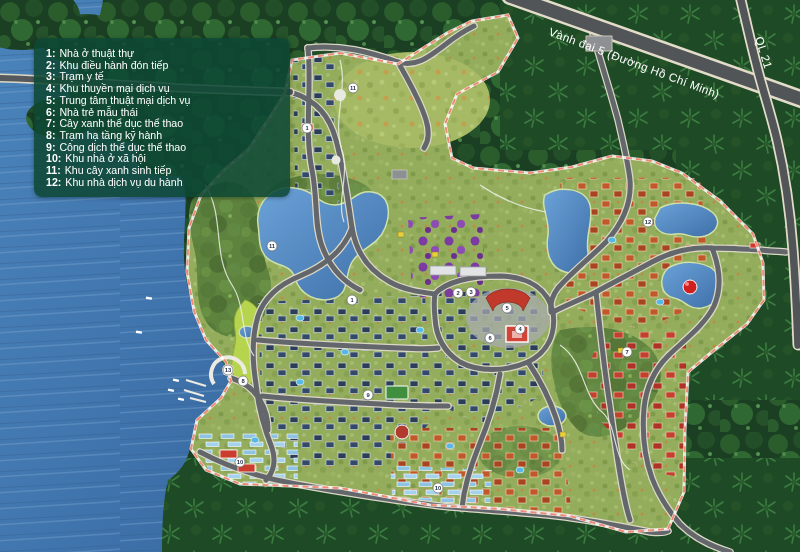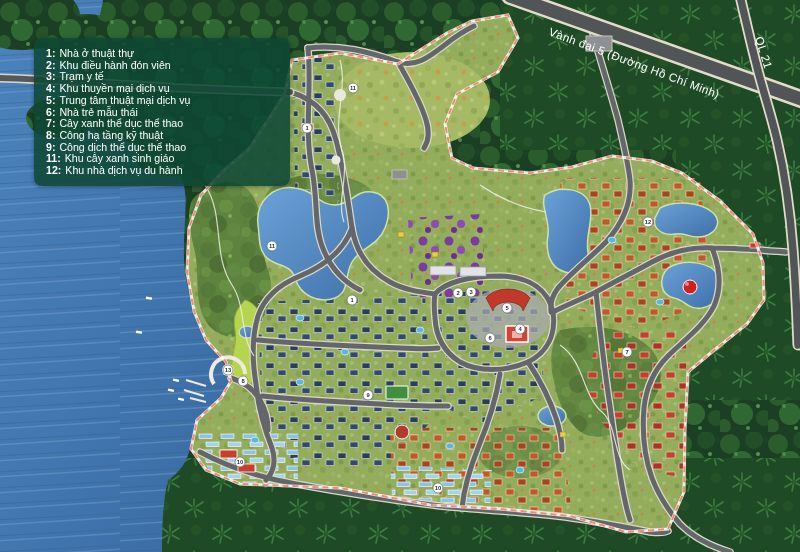--- a/index.html
+++ b/index.html
@@ -378,21 +378,21 @@
   </g>
 </svg>
 
 <div class="legend">
   <div class="row">
         <span class="num">1:</span>
         <span>Nhà ở thuật thự</span>
       </div>
   <div class="row">
         <span class="num">2:</span>
-        <span>Khu điều hành đón viên</span>
+        <span>Khu điều hành đón tiếp</span>
       </div>
   <div class="row">
         <span class="num">3:</span>
         <span>Trạm y tế</span>
       </div>
   <div class="row">
         <span class="num">4:</span>
         <span>Khu thuyền mại dịch vụ</span>
       </div>
   <div class="row">
@@ -402,28 +402,32 @@
   <div class="row">
         <span class="num">6:</span>
         <span>Nhà trẻ mẫu thái</span>
       </div>
   <div class="row">
         <span class="num">7:</span>
         <span>Cây xanh thể dục thể thao</span>
       </div>
   <div class="row">
         <span class="num">8:</span>
-        <span>Công hạ tầng kỹ thuật</span>
+        <span>Trạm hạ tầng kỹ hành</span>
       </div>
   <div class="row">
         <span class="num">9:</span>
         <span>Công dịch thể dục thể thao</span>
       </div>
   <div class="row">
+        <span class="num">10:</span>
+        <span>Khu nhà ở xã hội</span>
+      </div>
+  <div class="row">
         <span class="num">11:</span>
-        <span>Khu cây xanh sinh giáo</span>
+        <span>Khu cây xanh sinh tiếp</span>
       </div>
   <div class="row">
         <span class="num">12:</span>
         <span>Khu nhà dịch vụ du hành</span>
       </div>
 </div>
 </div>
 
 </body></html>

